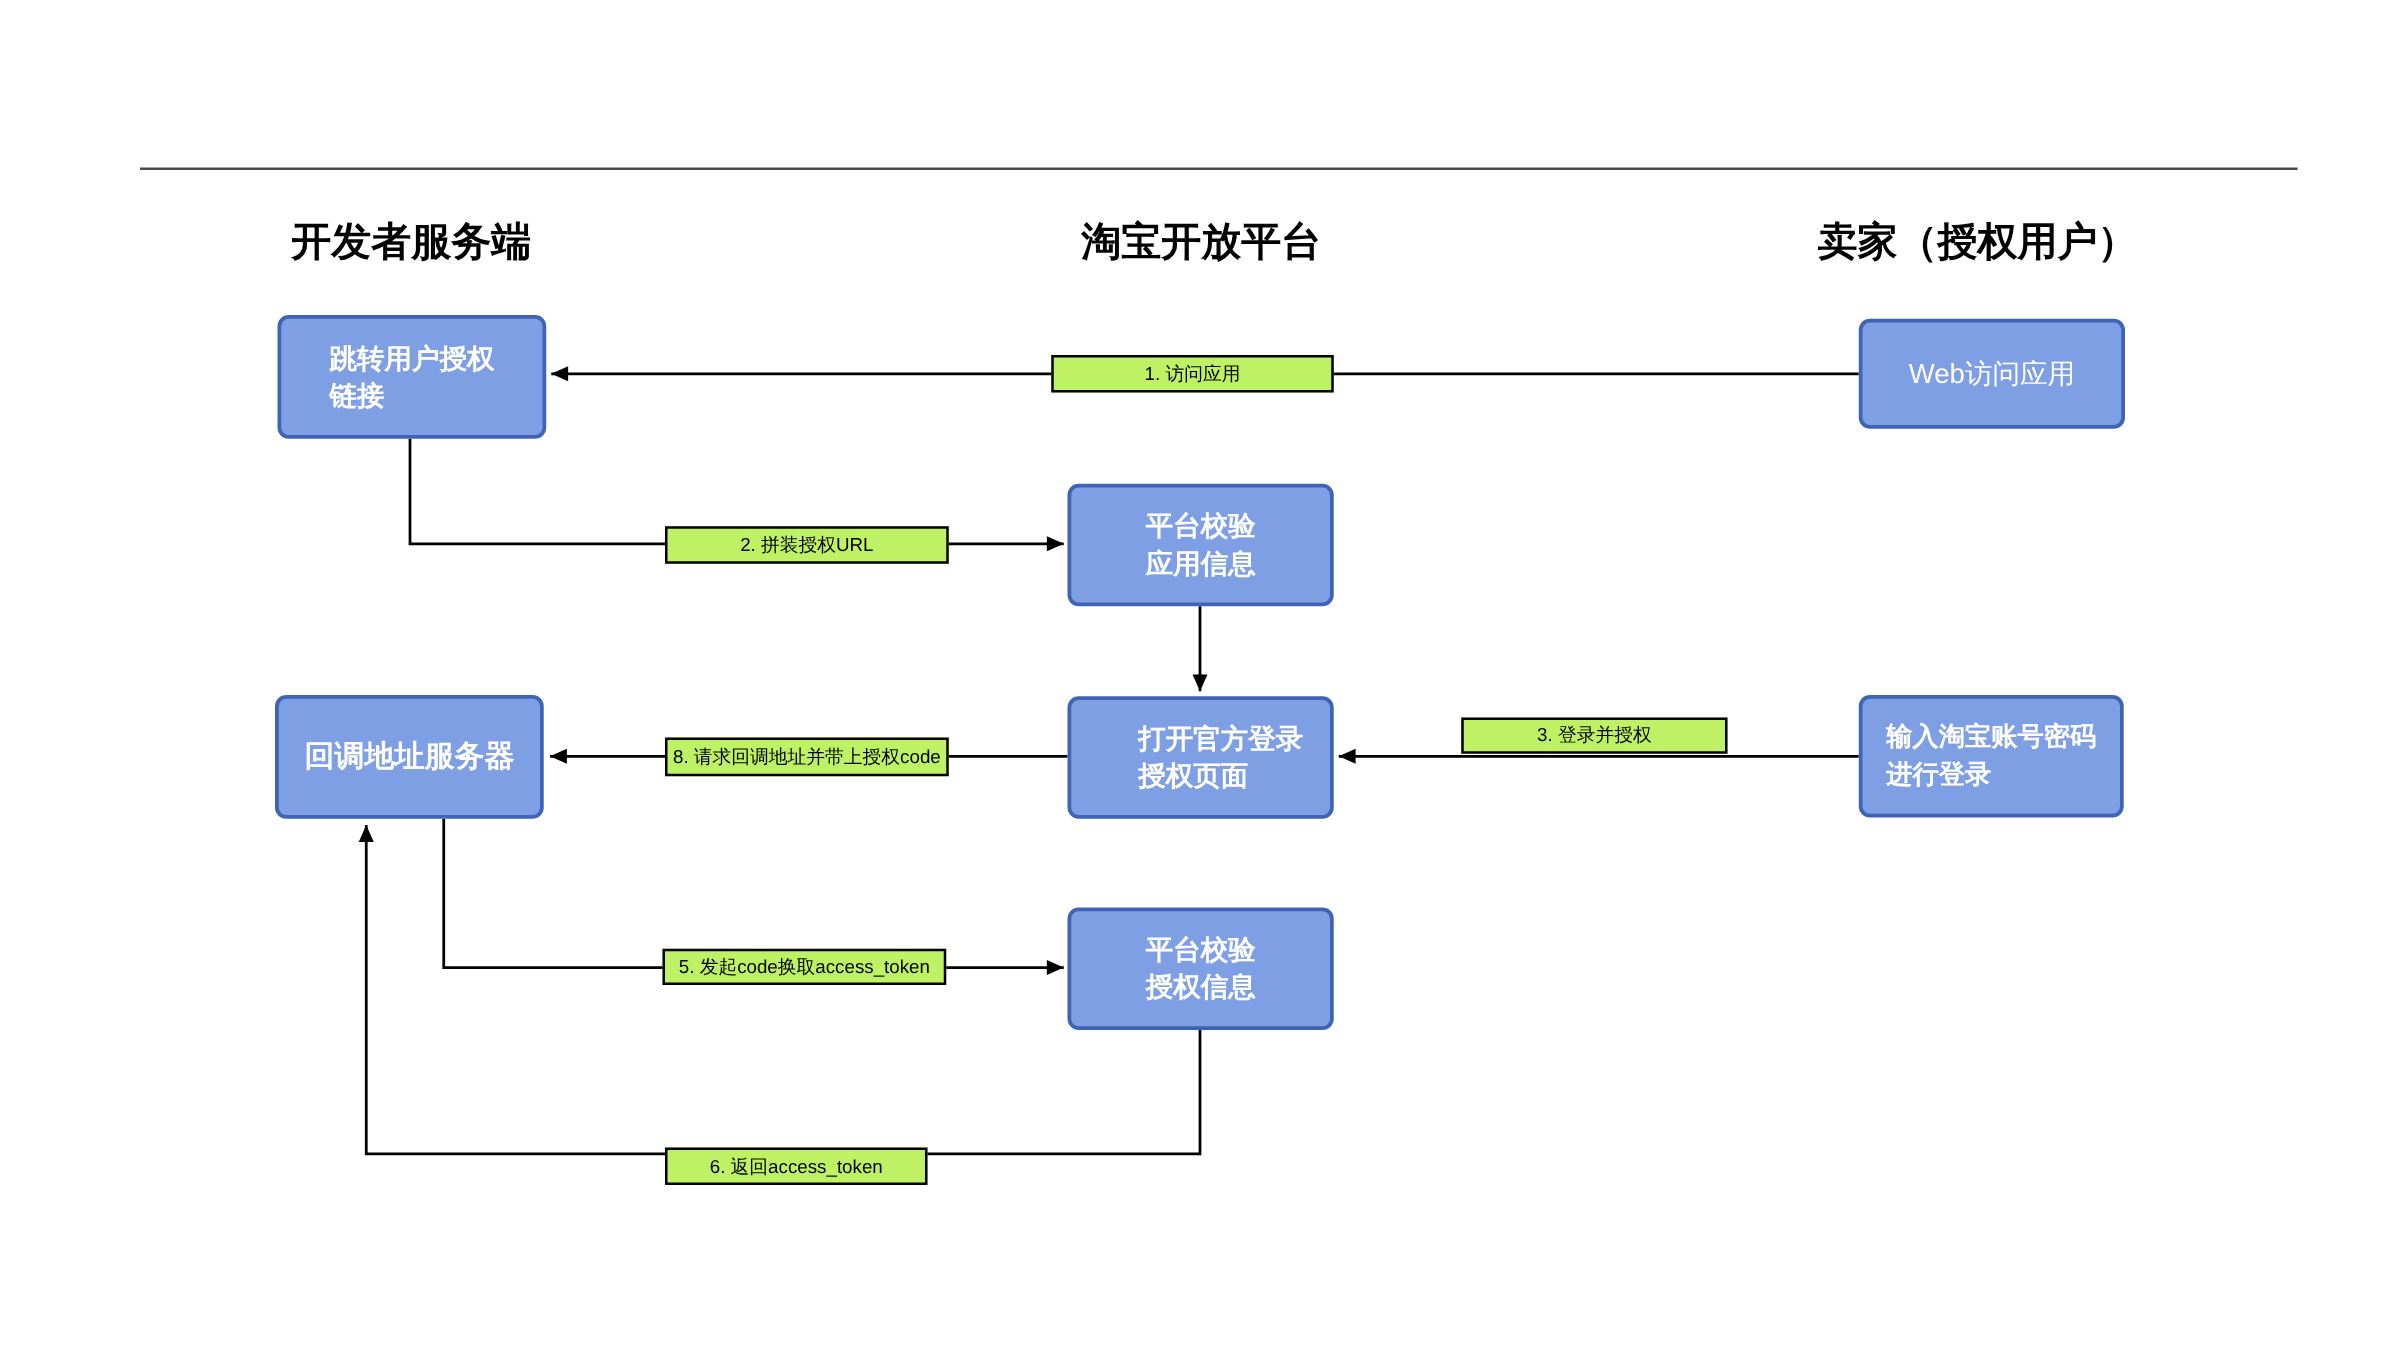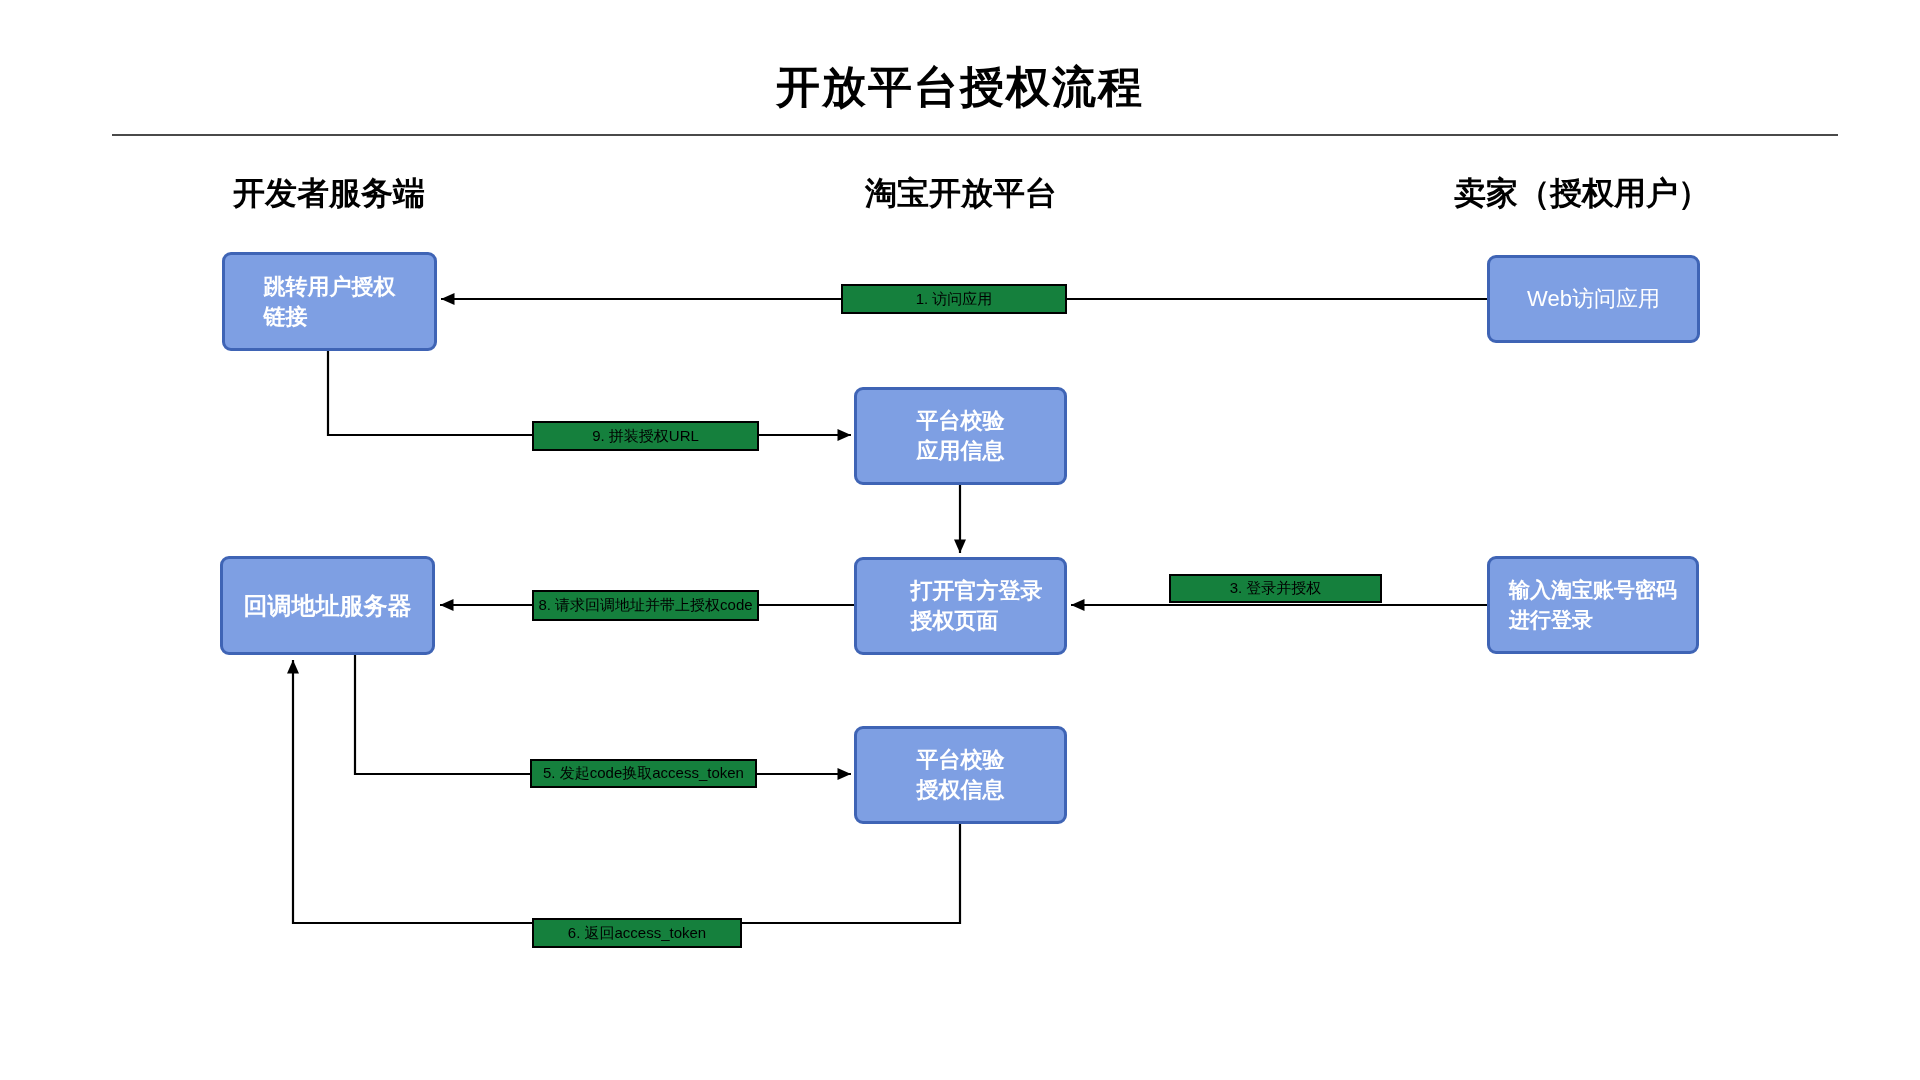--- a/index.html
+++ b/index.html
@@ -63,21 +63,21 @@
   #n-web         { left: 1487px; top: 255px; width: 213px; height: 88px; font-weight: 500; }
   #n-verify-app  { left: 854px;  top: 387px; width: 213px; height: 98px; }
   #n-open-login  { left: 854px;  top: 557px; width: 213px; height: 98px; padding-left: 32px; }
   #n-callback    { left: 220px;  top: 556px; width: 215px; height: 99px; font-size: 24px; }
   #n-input       { left: 1487px; top: 556px; width: 212px; height: 98px; font-size: 21px; }
   #n-verify-auth { left: 854px;  top: 726px; width: 213px; height: 98px; }
 
   .step {
     position: absolute;
     box-sizing: border-box;
-    background: #15803d;
+    background: #bef264;
     border: 2px solid #000000;
     color: #000000;
     font-size: 15px;
     display: flex;
     align-items: center;
     justify-content: center;
     text-align: center;
     white-space: nowrap;
   }
   #s1 { left: 841px;  top: 284px; width: 226px; height: 30px; }
@@ -85,21 +85,20 @@
   #s3 { left: 1169px; top: 574px; width: 213px; height: 29px; }
   #s4 { left: 532px;  top: 590px; width: 227px; height: 31px; }
   #s5 { left: 530px;  top: 759px; width: 227px; height: 29px; }
   #s6 { left: 532px;  top: 918px; width: 210px; height: 30px; }
 </style>
 </head>
 <body>
 
 <div class="canvas">
 
-  <div class="title">开放平台授权流程</div>
   <div class="rule"></div>
 
   <div class="col-header" id="col-dev">开发者服务端</div>
   <div class="col-header" id="col-platform">淘宝开放平台</div>
   <div class="col-header" id="col-seller">卖家（授权用户）</div>
 
   <svg class="wires" width="1920" height="1080" viewBox="0 0 1920 1080">
     <defs>
       <marker id="arrowhead" markerUnits="userSpaceOnUse" markerWidth="15" markerHeight="13" refX="14" refY="6.5" orient="auto">
         <path d="M0.5,0.5 L14,6.5 L0.5,12.5 Z" fill="#000000"></path>
@@ -121,19 +120,19 @@
 应用信息</div>
   <div class="node" id="n-open-login">打开官方登录
 授权页面</div>
   <div class="node" id="n-input">输入淘宝账号密码
 进行登录</div>
   <div class="node" id="n-callback">回调地址服务器</div>
   <div class="node" id="n-verify-auth">平台校验
 授权信息</div>
 
   <div class="step" id="s1">1. 访问应用</div>
-  <div class="step" id="s2">9. 拼装授权URL</div>
+  <div class="step" id="s2">2. 拼装授权URL</div>
   <div class="step" id="s3">3. 登录并授权</div>
   <div class="step" id="s4">8. 请求回调地址并带上授权code</div>
   <div class="step" id="s5">5. 发起code换取access_token</div>
   <div class="step" id="s6">6. 返回access_token</div>
 
 </div>
 
 </body></html>

